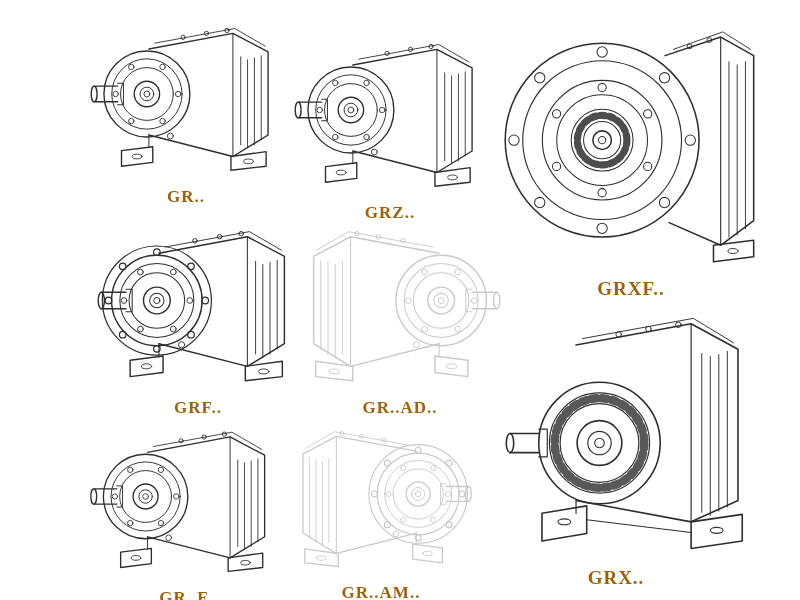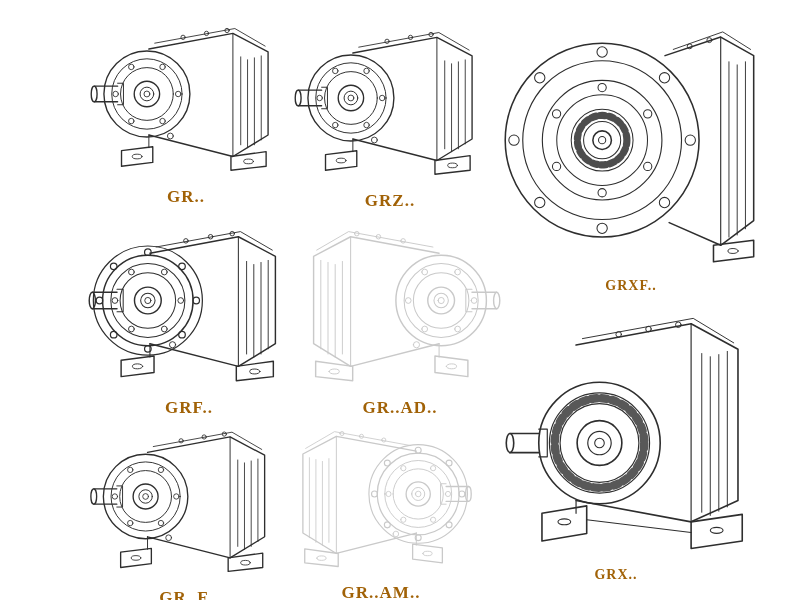--- a/index.html
+++ b/index.html
@@ -8,21 +8,21 @@
     font-family:"Liberation Serif", serif;overflow:hidden;
   }
   .cell{position:absolute;display:flex;flex-direction:column;align-items:center;}
   .drawing{display:block;}
   .tone-dark{color:#2e2e2e;}
   .tone-light{color:#c9c9c9;}
   .label{
     font-weight:bold;font-size:17px;color:#a16207;text-align:center;
     letter-spacing:1px;margin-top:8px;white-space:nowrap;
   }
-  .label-lg{font-size:14px;margin-top:10px;}
+  .label-lg{font-size:19px;margin-top:10px;}
 </style>
 </head>
 <body>
 
 <svg width="0" height="0" style="position:absolute" aria-hidden="true">
 <defs>
 
   <g id="core-gr" fill="none" stroke="currentColor" stroke-width="1.4" stroke-linejoin="round" stroke-linecap="round">
     <path d="M62 42 L148 26 L184 45 L184 130 L148 152 L62 130"></path>
     <path d="M148 26 L148 152" stroke-width="1"></path>
@@ -131,35 +131,35 @@
 </defs>
 </svg>
 
 <div class="cell" style="left:88px;top:8px;width:196px;">
   <svg class="drawing tone-dark" viewBox="0 0 200 175" width="196" height="171">
       <use href="#core-gr"></use>
     </svg>
   <div class="label">GR..</div>
 </div>
 
-<div class="cell" style="left:292px;top:12px;width:196px;font-family:Liberation Serif, serif;">
+<div class="cell" style="left:292px;top:24px;width:196px;font-family:Liberation Serif, serif;">
   <svg class="drawing tone-dark" viewBox="0 0 200 175" width="196" height="171">
       <use href="#core-gr"></use>
     </svg>
   <div class="label">GRZ..</div>
 </div>
 
 <div class="cell" style="left:502px;top:2px;width:258px;">
   <svg class="drawing tone-dark" viewBox="0 0 250 258" width="258" height="266">
       <use href="#core-grxf"></use>
     </svg>
   <div class="label label-lg">GRXF..</div>
 </div>
 
-<div class="cell" style="left:86px;top:210px;width:206px;justify-content:flex-end;">
+<div class="cell" style="left:95px;top:210px;width:206px;justify-content:flex-end;">
   <svg class="drawing tone-dark" viewBox="0 0 200 175" width="206" height="180">
       <use href="#core-grf"></use>
     </svg>
   <div class="label">GRF..</div>
 </div>
 
 <div class="cell" style="left:297px;top:210px;width:206px;">
   <svg class="drawing tone-light" viewBox="0 0 200 175" width="206" height="180">
     <g transform="translate(200,0) scale(-1,1)">
         <use href="#core-gr"></use>

